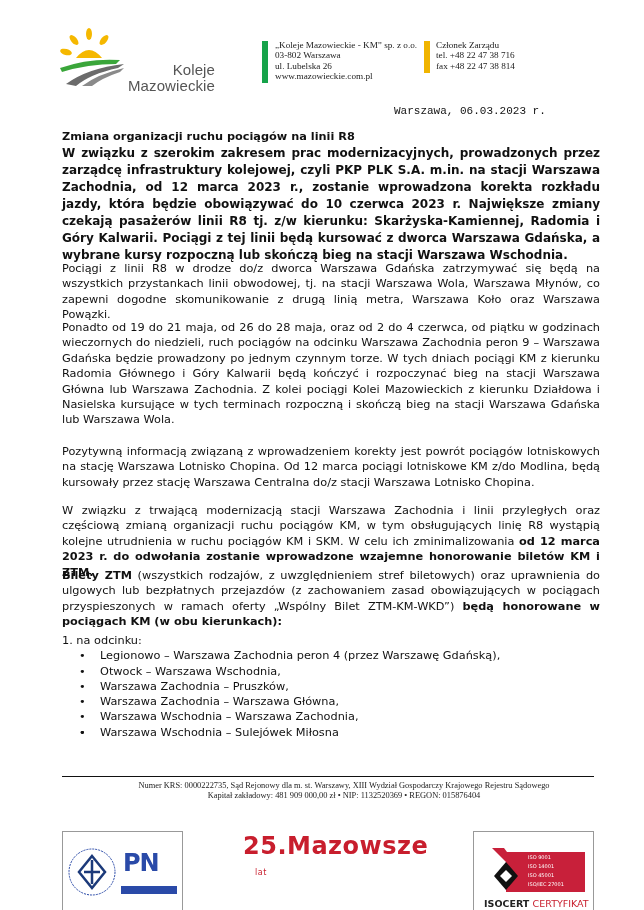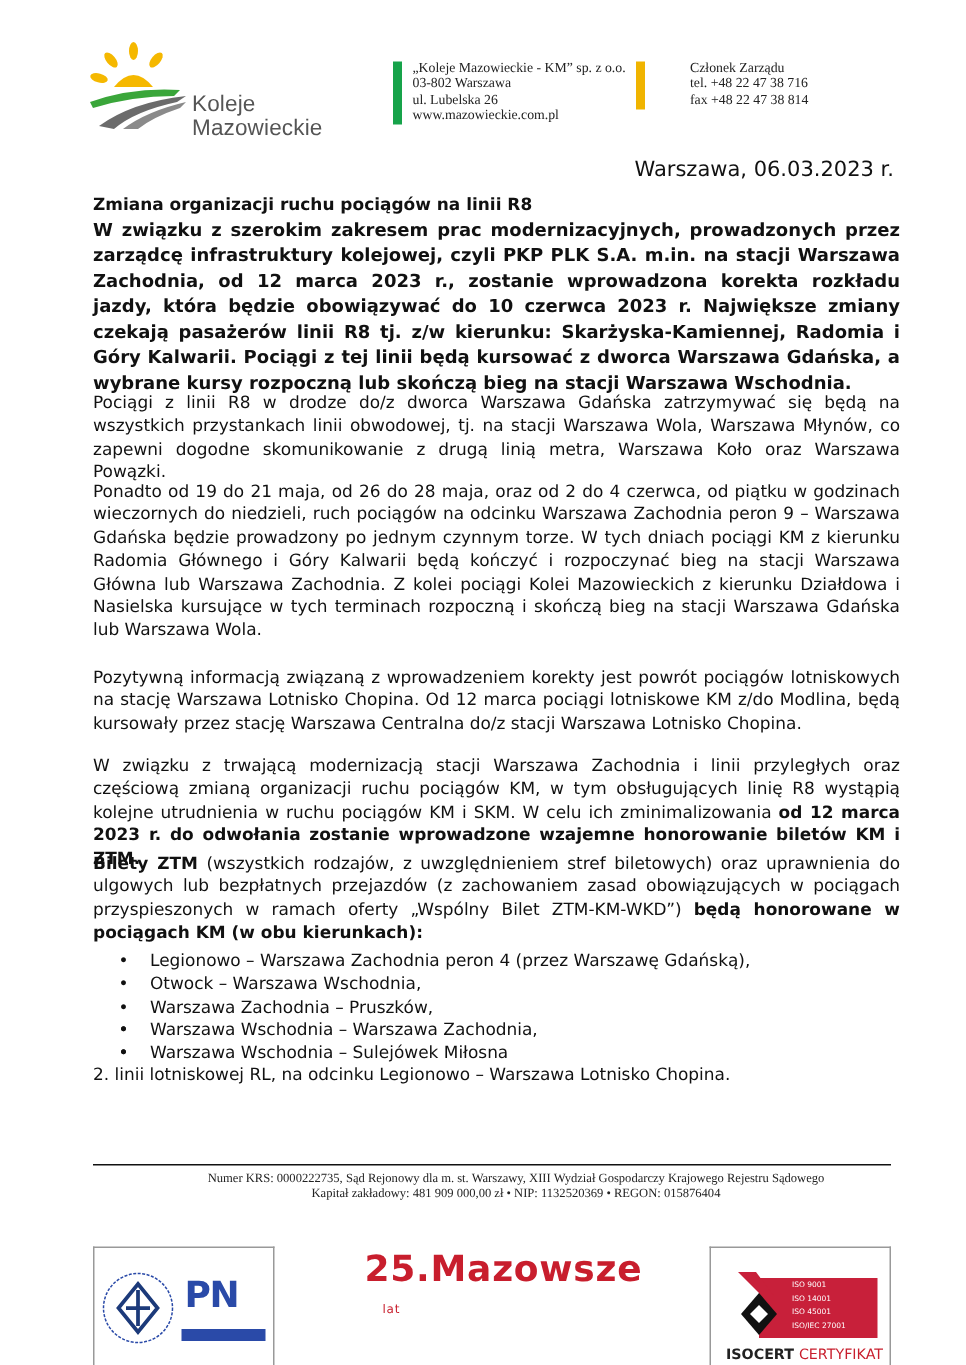--- a/index.html
+++ b/index.html
@@ -5,29 +5,29 @@
   html, body { margin: 0; padding: 0; background: #ffffff; }
   body {
     width: 644px; height: 910px; position: relative; overflow: hidden;
     font-family: "DejaVu Sans", sans-serif; color: #111;
   }
   .abs { position: absolute; }
 
   
   #logo { left: 58px; top: 28px; width: 150px; height: 60px; }
   #logo .brand { position: absolute; left: 70px; top: 34px; font-family: "Liberation Sans", sans-serif;
-    font-size: 15px; line-height: 16px; color: #555; letter-spacing: 0.1px; }
+    font-size: 15px; line-height: 16px; color: #555; letter-spacing: 0.1px; text-align: right; }
   .bar { position: absolute; width: 6px; }
   #bar-green { left: 262px; top: 41px; height: 42px; background: #16a34a; }
   #bar-yellow { left: 424px; top: 41px; height: 32px; background: #f0b400; }
   .addr { position: absolute; font-family: Liberation Serif, serif; font-size: 9.2px; line-height: 10.3px; color: #222; }
   #addr-left { left: 275px; top: 40px; }
-  #addr-right { left: 460px; top: 40px; }
+  #addr-right { left: 436px; top: 40px; }
 
-  #date { left: 423px; top: 105px; font-size: 14px; }
+  #date { left: 394px; top: 105px; font-size: 11px; font-family: Liberation Mono, monospace; }
 
   .doc { position: absolute; left: 62px; width: 538px; font-size: 11.3px; line-height: 15.4px; text-align: justify; }
   #title { top: 129px; font-weight: bold; font-size: 11.3px; }
   #lead { top: 145px; font-weight: bold; font-size: 12px; line-height: 17px; }
   #p1 { top: 261px; }
   #p2 { top: 320px; }
   #p3 { top: 444px; }
   #p4 { top: 503px; }
   #p5 { top: 568px; }
   .b { font-weight: bold; }
@@ -99,30 +99,30 @@
 
 <div id="title" class="doc">Zmiana organizacji ruchu pociągów na linii R8</div>
 <div id="lead" class="doc">W związku z szerokim zakresem prac modernizacyjnych, prowadzonych przez zarządcę infrastruktury kolejowej, czyli PKP PLK S.A. m.in. na stacji Warszawa Zachodnia, od 12 marca 2023 r., zostanie wprowadzona korekta rozkładu jazdy, która będzie obowiązywać do 10 czerwca 2023 r. Największe zmiany czekają pasażerów linii R8 tj. z/w kierunku: Skarżyska-Kamiennej, Radomia i Góry Kalwarii. Pociągi z tej linii będą kursować z dworca Warszawa Gdańska, a wybrane kursy rozpoczną lub skończą bieg na stacji Warszawa Wschodnia.</div>
 <div id="p1" class="doc">Pociągi z linii R8 w drodze do/z dworca Warszawa Gdańska zatrzymywać się będą na wszystkich przystankach linii obwodowej, tj. na stacji Warszawa Wola, Warszawa Młynów, co zapewni dogodne skomunikowanie z drugą linią metra, Warszawa Koło oraz Warszawa Powązki.</div>
 <div id="p2" class="doc">Ponadto od 19 do 21 maja, od 26 do 28 maja, oraz od 2 do 4 czerwca, od piątku w godzinach wieczornych do niedzieli, ruch pociągów na odcinku Warszawa Zachodnia peron 9 – Warszawa Gdańska będzie prowadzony po jednym czynnym torze. W tych dniach pociągi KM z kierunku Radomia Głównego i Góry Kalwarii będą kończyć i rozpoczynać bieg na stacji Warszawa Główna lub Warszawa Zachodnia. Z kolei pociągi Kolei Mazowieckich z kierunku Działdowa i Nasielska kursujące w tych terminach rozpoczną i skończą bieg na stacji Warszawa Gdańska lub Warszawa Wola.</div>
 <div id="p3" class="doc">Pozytywną informacją związaną z wprowadzeniem korekty jest powrót pociągów lotniskowych na stację Warszawa Lotnisko Chopina. Od 12 marca pociągi lotniskowe KM z/do Modlina, będą kursowały przez stację Warszawa Centralna do/z stacji Warszawa Lotnisko Chopina.</div>
 <div id="p4" class="doc"><span>W związku z trwającą modernizacją stacji Warszawa Zachodnia i linii przyległych oraz częściową zmianą organizacji ruchu pociągów KM, w tym obsługujących linię R8 wystąpią kolejne utrudnienia w ruchu pociągów KM i SKM. W celu ich zminimalizowania </span><span class="b">od 12 marca 2023 r. do odwołania zostanie wprowadzone wzajemne honorowanie biletów KM i ZTM.</span></div>
 <div id="p5" class="doc"><span class="b">Bilety ZTM</span><span> (wszystkich rodzajów, z uwzględnieniem stref biletowych) oraz uprawnienia do ulgowych lub bezpłatnych przejazdów (z zachowaniem zasad obowiązujących w pociągach przyspieszonych w ramach oferty „Wspólny Bilet ZTM-KM-WKD”) </span><span class="b">będą honorowane w pociągach KM (w obu kierunkach):</span></div>
 
 <div id="list">
+  <span class="num">1. na odcinku:</span>
   <ul>
     <li><span class="bullet">•</span><span>Legionowo – Warszawa Zachodnia peron 4 (przez Warszawę Gdańską),</span></li>
     <li><span class="bullet">•</span><span>Otwock – Warszawa Wschodnia,</span></li>
     <li><span class="bullet">•</span><span>Warszawa Zachodnia – Pruszków,</span></li>
-    <li><span class="bullet">•</span></li>
+    <li><span class="bullet">•</span><span>Warszawa Zachodnia – Warszawa Główna,</span></li>
     <li><span class="bullet">•</span><span>Warszawa Wschodnia – Warszawa Zachodnia,</span></li>
     <li><span class="bullet">•</span></li>
     <li><span class="bullet">•</span><span>Warszawa Wschodnia – Sulejówek Miłosna</span></li>
   </ul>
-  <span class="num">2. linii lotniskowej RL, na odcinku Legionowo – Warszawa Lotnisko Chopina.</span>
 </div>
 
 <div id="footer-rule" class="abs"></div>
 <div id="footer-text" class="abs">
   <div>Numer KRS: 0000222735, Sąd Rejonowy dla m. st. Warszawy, XIII Wydział Gospodarczy Krajowego Rejestru Sądowego</div>
   <div>Kapitał zakładowy: 481 909 000,00 zł • NIP: 1132520369 • REGON: 015876404</div>
 </div>
 
 <div id="cert-left" class="cert-box">
   <svg width="50" height="56" viewBox="0 0 50 56" style="position:absolute;left:4px;top:12px">

